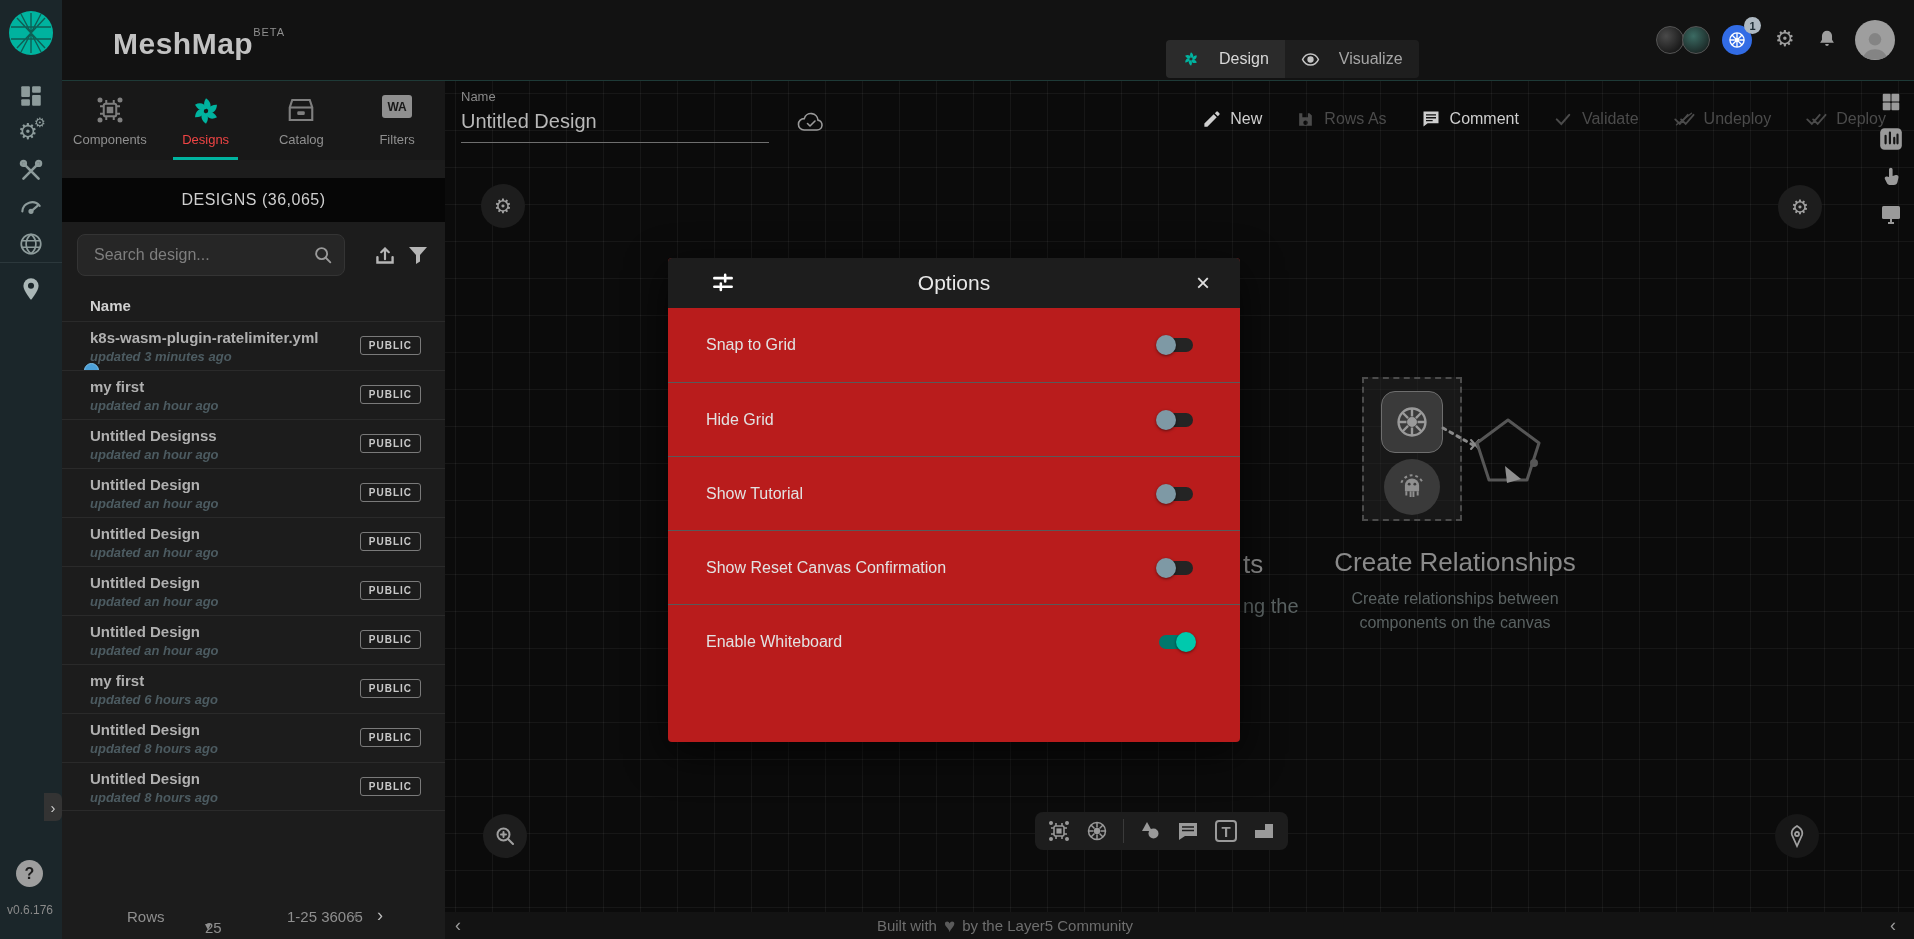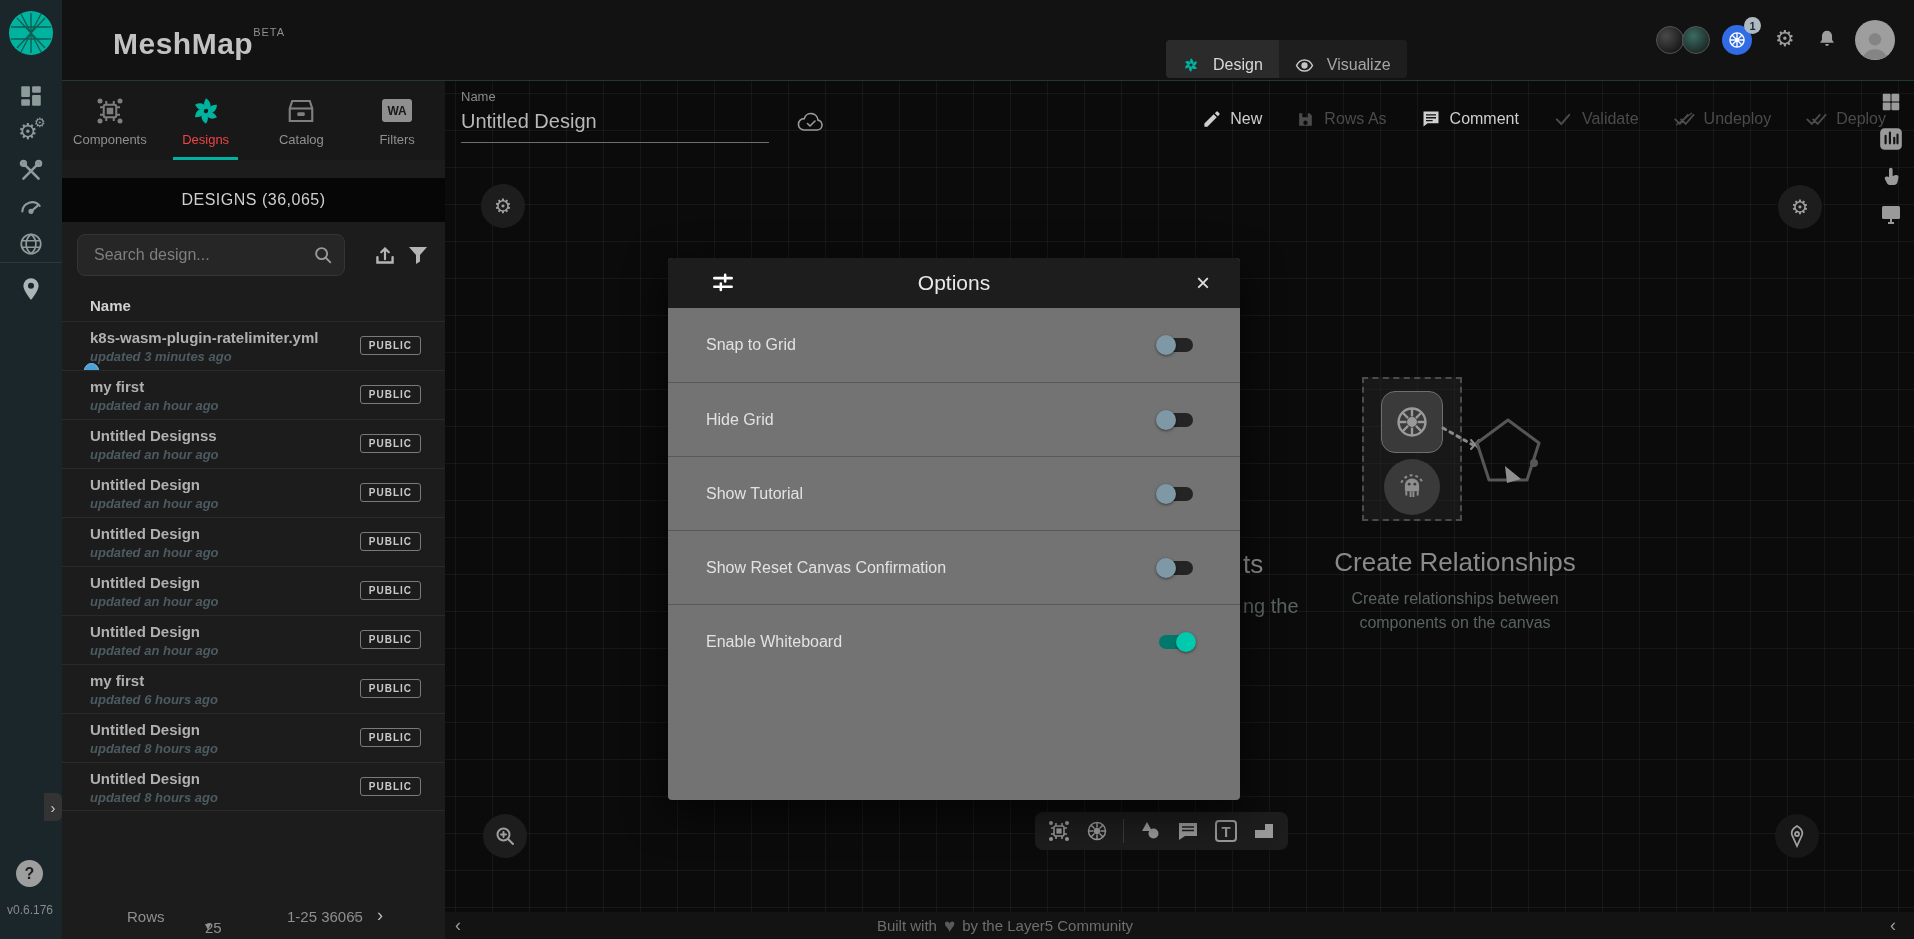--- a/index.html
+++ b/index.html
@@ -6,21 +6,21 @@
   body{width:1914px;height:939px;position:relative;overflow:hidden;
        font-family:"Liberation Sans",sans-serif;color:#b5b5b5;-webkit-font-smoothing:antialiased;}
   .abs{position:absolute;}
   svg{display:block;}
 
   
   .topbar{left:0;top:0;width:1914px;height:81px;background:#121212;border-bottom:1px solid #1e3a37;box-sizing:border-box;}
   .brand{left:113px;top:26px;font-size:30px;font-weight:bold;color:#c2c2c2;letter-spacing:.5px;}
   .brand sup{font-size:11px;font-weight:normal;color:#8f8f8f;letter-spacing:1px;vertical-align:18px;}
   .modeswitch{left:1166px;top:40px;height:38px;display:flex;border-radius:4px;overflow:hidden;}
-  .modebtn{display:flex;gap:13px;padding:16px 16px;font-size:16px;cursor:pointer;}
+  .modebtn{display:flex;align-items:center;gap:19px;padding:16px 16px;font-size:16px;cursor:pointer;}
   .modebtn.active{background:#2b2b2b;color:#d8d8d8;}
   .modebtn:not(.active){background:#1e1e1e;color:#a5a5a5;}
   .avatar-sm{width:28px;height:28px;border-radius:50%;background:radial-gradient(circle at 35% 35%,#4a4a4a,#1c1c1c 70%);border:1px solid #555;box-sizing:border-box;}
   .k8s-chip{width:30px;height:30px;border-radius:50%;background:#326CE5;display:flex;align-items:center;justify-content:center;}
   .badge-1{width:17px;height:17px;border-radius:50%;background:#aeb9c2;color:#1c2b33;font-size:11px;display:flex;align-items:center;justify-content:center;font-weight:bold;}
   .glyphbtn{color:#9e9e9e;font-size:22px;line-height:1;cursor:pointer;}
   .avatar-lg{width:40px;height:40px;border-radius:50%;background:#9e9e9e;display:flex;align-items:flex-end;justify-content:center;overflow:hidden;cursor:pointer;}
 
   
   .rail{left:0;top:0;width:62px;height:939px;background:#1b262a;z-index:3;}
@@ -31,21 +31,21 @@
                  color:#cfcfcf;display:flex;align-items:center;justify-content:center;font-size:15px;cursor:pointer;z-index:4;}
   .helpbtn{left:16px;top:860px;width:27px;height:27px;border-radius:50%;background:#9e9e9e;color:#1d1d1d;
            font-weight:bold;font-size:16px;display:flex;align-items:center;justify-content:center;cursor:pointer;}
   .version{left:0;top:903px;width:60px;text-align:center;font-size:12px;color:#8a8a8a;}
 
   
   .panel{left:62px;top:81px;width:383px;height:858px;background:#1c1c1c;z-index:2;}
   .tabstrip{left:0;top:0;width:383px;height:79px;background:#181818;display:flex;}
   .ptab{flex:1;display:flex;flex-direction:column;align-items:center;justify-content:center;gap:5px;
         font-size:13px;color:#8f8f8f;cursor:pointer;position:relative;}
-  .ptab .ticon{width:32px;height:32px;color:#7f7f7f;display:flex;align-items:center;justify-content:center;}
+  .ptab .ticon{width:32px;height:32px;color:#7f7f7f;display:flex;align-items:flex-start;justify-content:center;}
   .ptab.active{color:#ef4444;}
   .ptab.active::after{content:"";position:absolute;bottom:0;left:16%;width:68%;height:3px;background:#00B39F;}
   .countband{left:0;top:97px;width:383px;height:44px;background:#060606;display:flex;align-items:center;justify-content:center;
              font-size:16px;color:#cfcfcf;letter-spacing:.5px;}
   .searchbox{left:15px;top:153px;width:268px;height:42px;background:#262626;border:1px solid #343434;border-radius:8px;
              box-sizing:border-box;display:flex;align-items:center;padding:0 10px 0 14px;}
   .searchbox input{flex:1;background:transparent;border:none;outline:none;color:#cfcfcf;font-size:16px;font-family:"Liberation Sans",sans-serif;}
   .searchbox input::placeholder{color:#7e7e7e;}
   .sideico{top:162px;width:26px;height:26px;color:#b5b5b5;cursor:pointer;}
   .colhdr{left:28px;top:216px;font-size:15px;font-weight:bold;color:#d0d0d0;}
@@ -87,21 +87,21 @@
   .pill{left:590px;top:731px;height:38px;background:#1d1d1d;border-radius:8px;display:flex;align-items:center;
         padding:0 12px;gap:14px;}
   .pill .ti{width:24px;height:24px;color:#9a9a9a;display:flex;align-items:center;justify-content:center;cursor:pointer;}
   .pill .sep{width:1px;height:24px;background:#3a3a3a;}
   .ttool{font-size:15px;font-weight:bold;border:2px solid #9a9a9a;border-radius:4px;width:18px;height:18px;
          display:flex;align-items:center;justify-content:center;line-height:1;}
   .dock{left:1424px;top:10px;width:44px;display:flex;flex-direction:column;align-items:center;gap:13px;}
   .dock .di{color:#9a9a9a;cursor:pointer;}
 
   
-  .modal{left:668px;top:258px;width:572px;height:542px;background:#737373;border-radius:4px;z-index:10;
+  .modal{left:668px;top:258px;width:572px;height:484px;background:#b91c1c;border-radius:4px;z-index:10;
          box-shadow:0 12px 40px rgba(0,0,0,.65);overflow:hidden;}
   .modal-hdr{position:relative;height:50px;background:#1d1d1d;display:flex;align-items:center;}
   .modal-title{position:absolute;left:0;width:100%;text-align:center;font-size:21px;color:#e8e8e8;}
   .tuneico{position:absolute;left:42px;color:#fff;}
   .closebtn{position:absolute;right:30px;font-size:24px;color:#e0e0e0;cursor:pointer;line-height:1;}
   .opt-row{height:74px;display:flex;align-items:center;justify-content:space-between;padding:0 44px 0 38px;box-sizing:border-box;}
   .opt-row + .opt-row{border-top:1px solid #595959;}
   .opt-label{font-size:16px;color:#e2e2e2;}
   .toggle{position:relative;width:40px;height:24px;cursor:pointer;flex:0 0 auto;}
   .toggle .track{position:absolute;left:3px;top:5px;width:34px;height:14px;border-radius:7px;background:#242424;}

